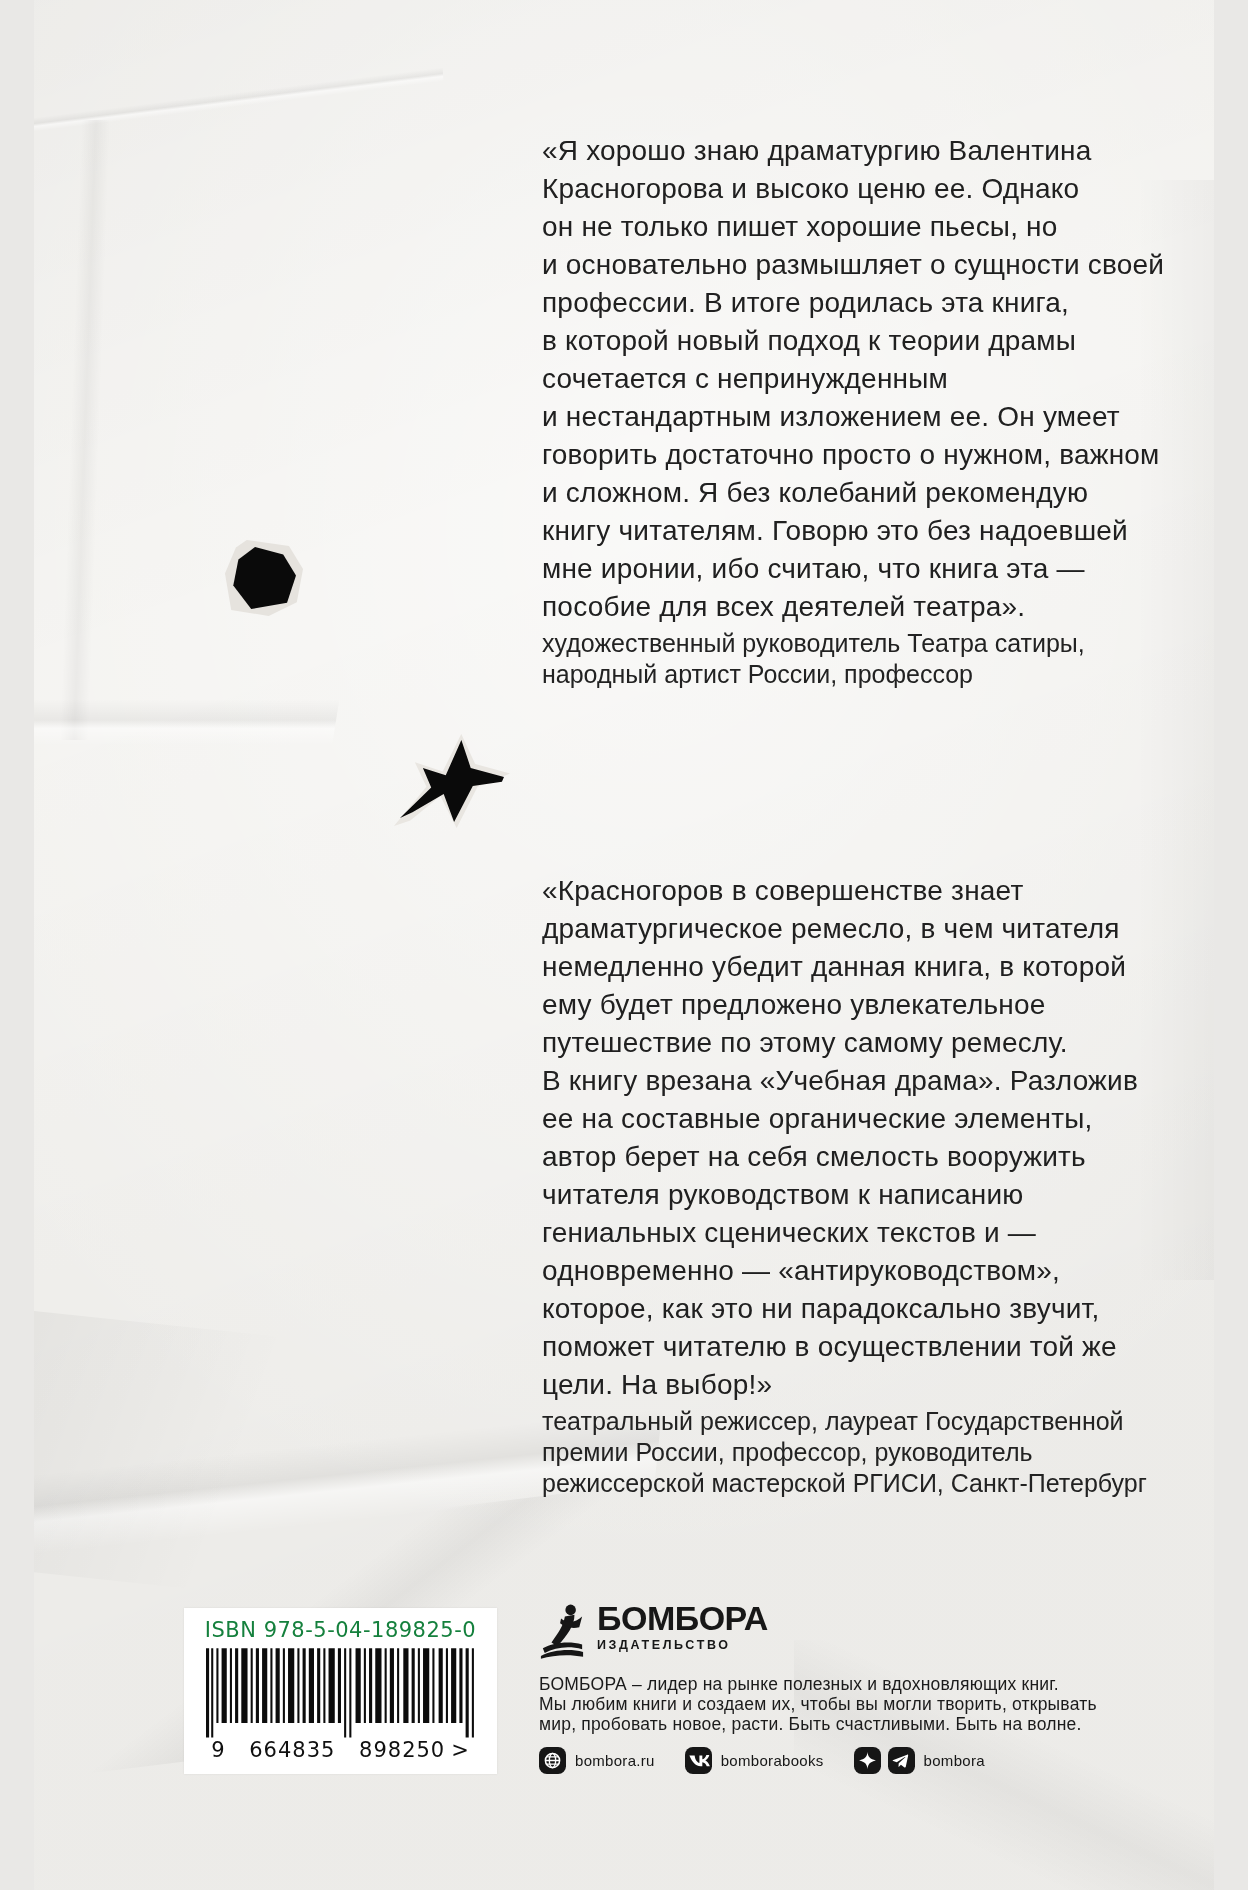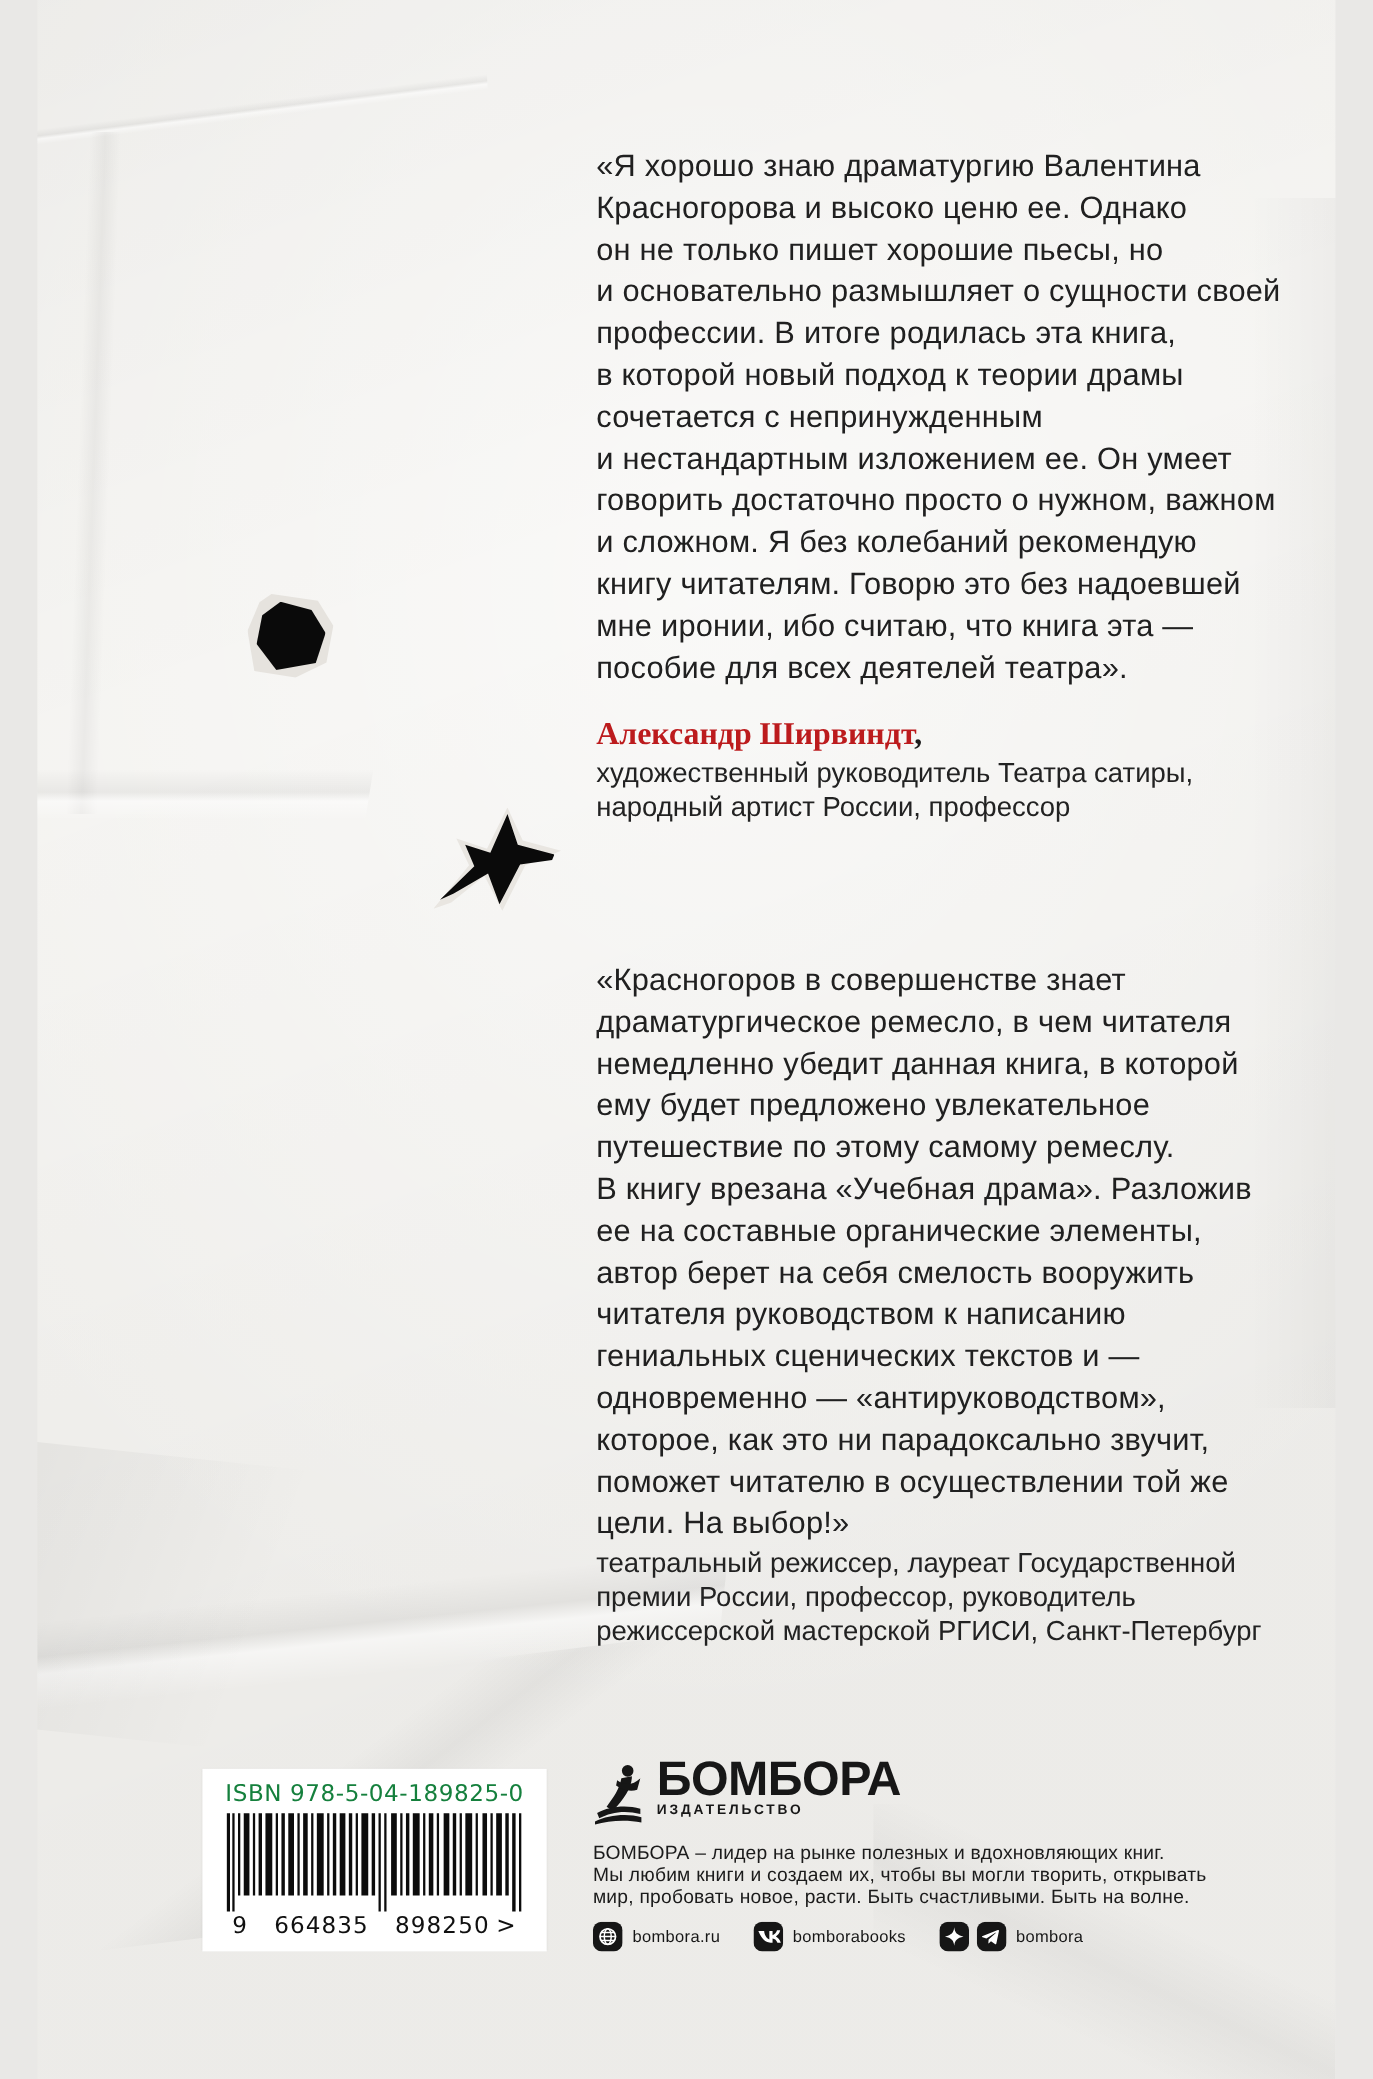--- a/index.html
+++ b/index.html
@@ -73,21 +73,21 @@
     margin-top:10px;}
   .bars{display:block;margin:6px auto 0 auto;}
   .digits{font-family:"DejaVu Sans", sans-serif;font-size:21px;color:#101010;margin-top:-2px;
     letter-spacing:1px;word-spacing:16px;}
   .digits .tail{margin-left:6px;}
 
   .pub{position:absolute;left:505px;top:1600px;width:660px;}
   .logo-row{display:flex;align-items:flex-start;}
   .logo-mark{flex:0 0 auto;}
   .logo-text{margin-left:12px;}
-  .pub-name{font-weight:bold;font-size:44px;line-height:36px;letter-spacing:-.5px;color:#171717;}
+  .pub-name{font-weight:bold;font-size:34px;line-height:36px;letter-spacing:-.5px;color:#171717;}
   .pub-sub{font-weight:bold;font-size:12.5px;letter-spacing:2.6px;color:#171717;margin-top:2px;}
   .about{margin:14px 0 0 0;white-space:pre-line;font-size:17.5px;line-height:20px;
     letter-spacing:.2px;color:#1b1b1b;}
   .social{display:flex;align-items:center;margin-top:13px;}
   .s-item{display:flex;align-items:center;margin-right:30px;}
   .s-item .icon{display:inline-block;margin-right:9px;}
   .s-item .icon + .icon{margin-left:-2px;}
   .s-label{font-size:15px;color:#161616;letter-spacing:.3px;}
 </style>
 </head>
@@ -119,21 +119,20 @@
 и основательно размышляет о сущности своей
 профессии. В итоге родилась эта книга,
 в которой новый подход к теории драмы
 сочетается с непринужденным
 и нестандартным изложением ее. Он умеет
 говорить достаточно просто о нужном, важном
 и сложном. Я без колебаний рекомендую
 книгу читателям. Говорю это без надоевшей
 мне иронии, ибо считаю, что книга эта —
 пособие для всех деятелей театра».</p>
-    <p class="attr-name"><span class="red">Александр Ширвиндт</span><span class="attr-comma">,</span></p>
     <p class="attr-role">художественный руководитель Театра сатиры,
 народный артист России, профессор</p>
   </section>
 
   <section class="qblock q2">
     <p class="qtext">«Красногоров в совершенстве знает
 драматургическое ремесло, в чем читателя
 немедленно убедит данная книга, в которой
 ему будет предложено увлекательное
 путешествие по этому самому ремеслу.

